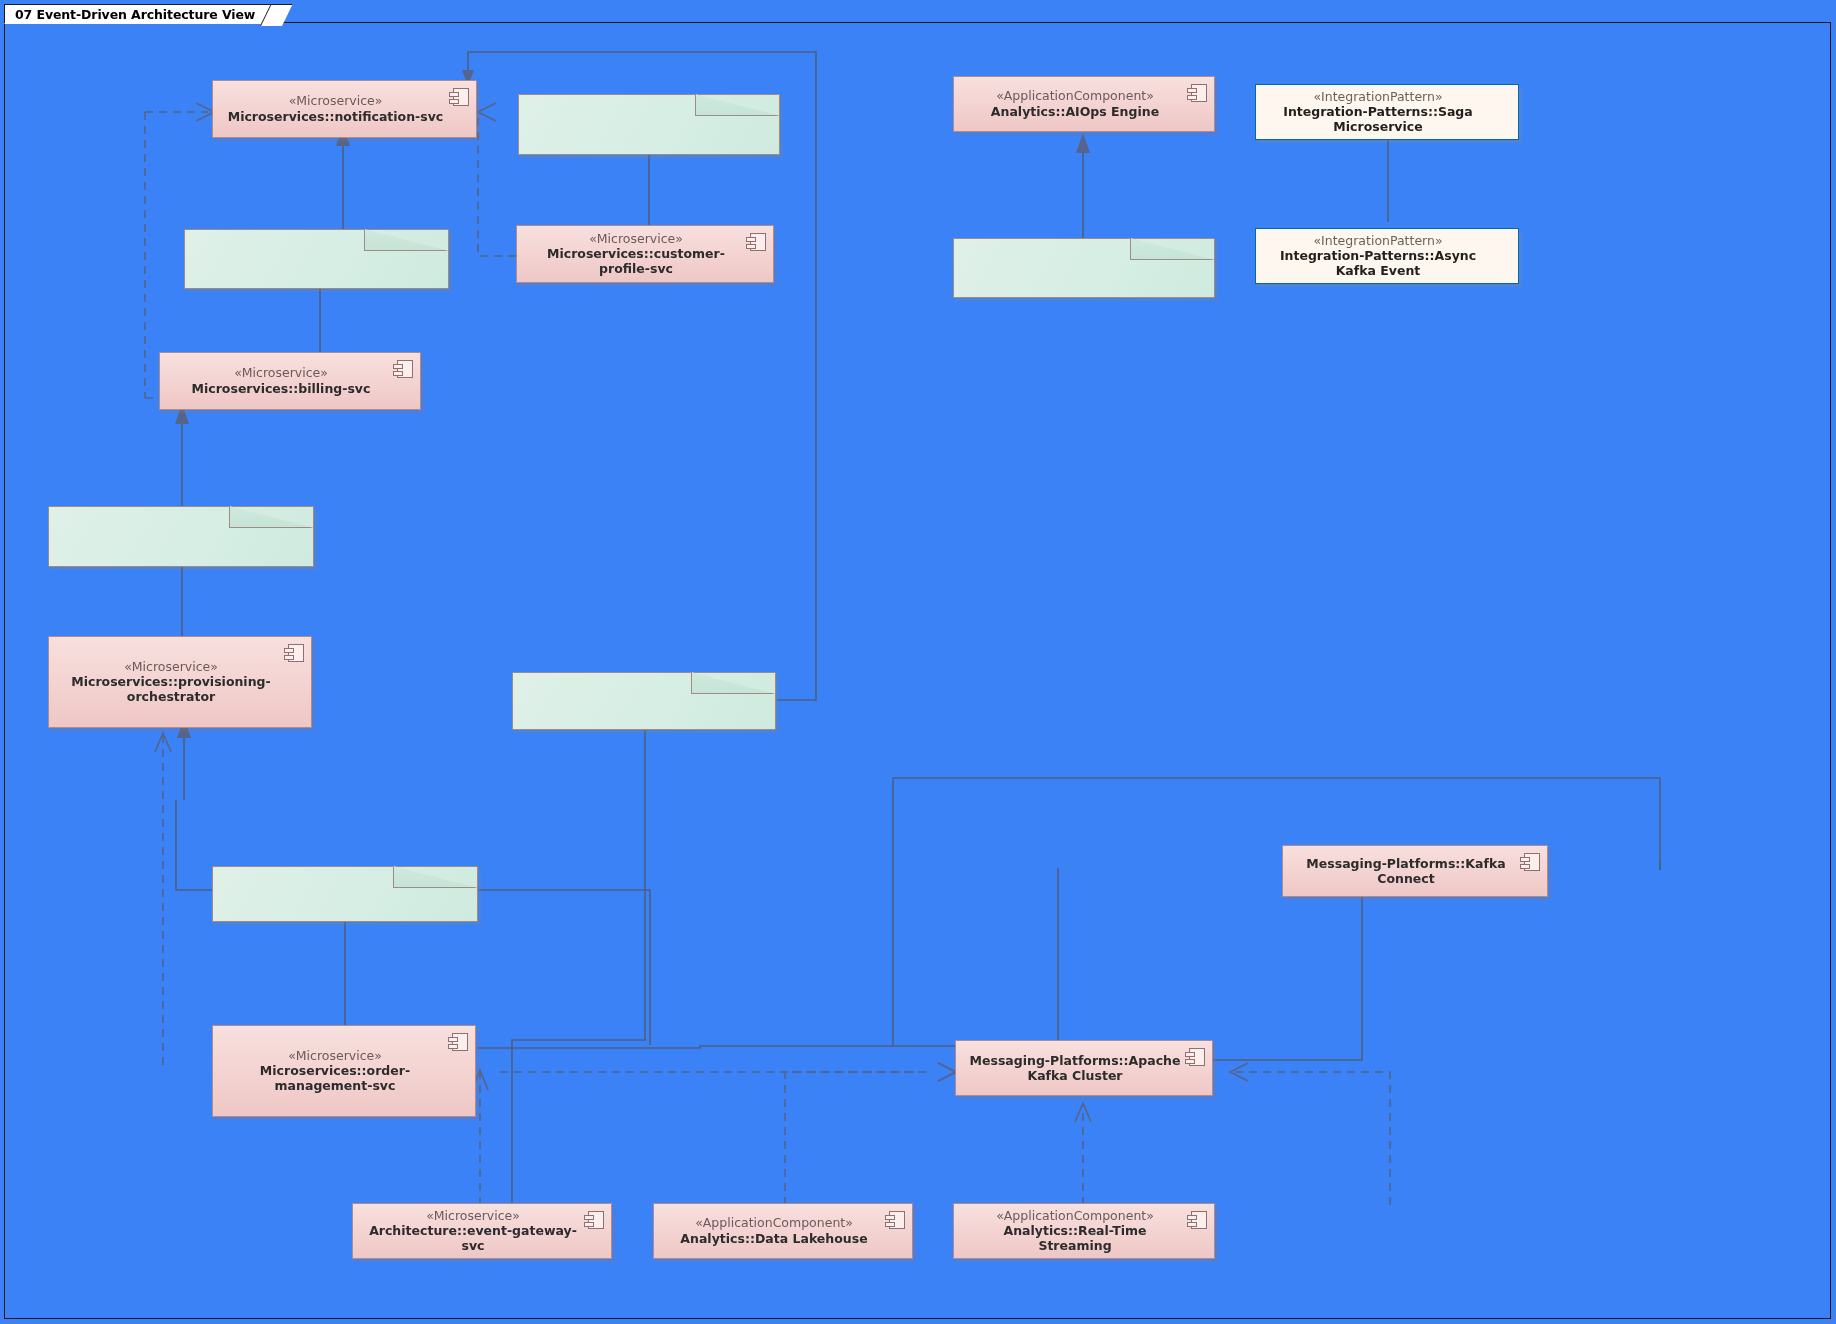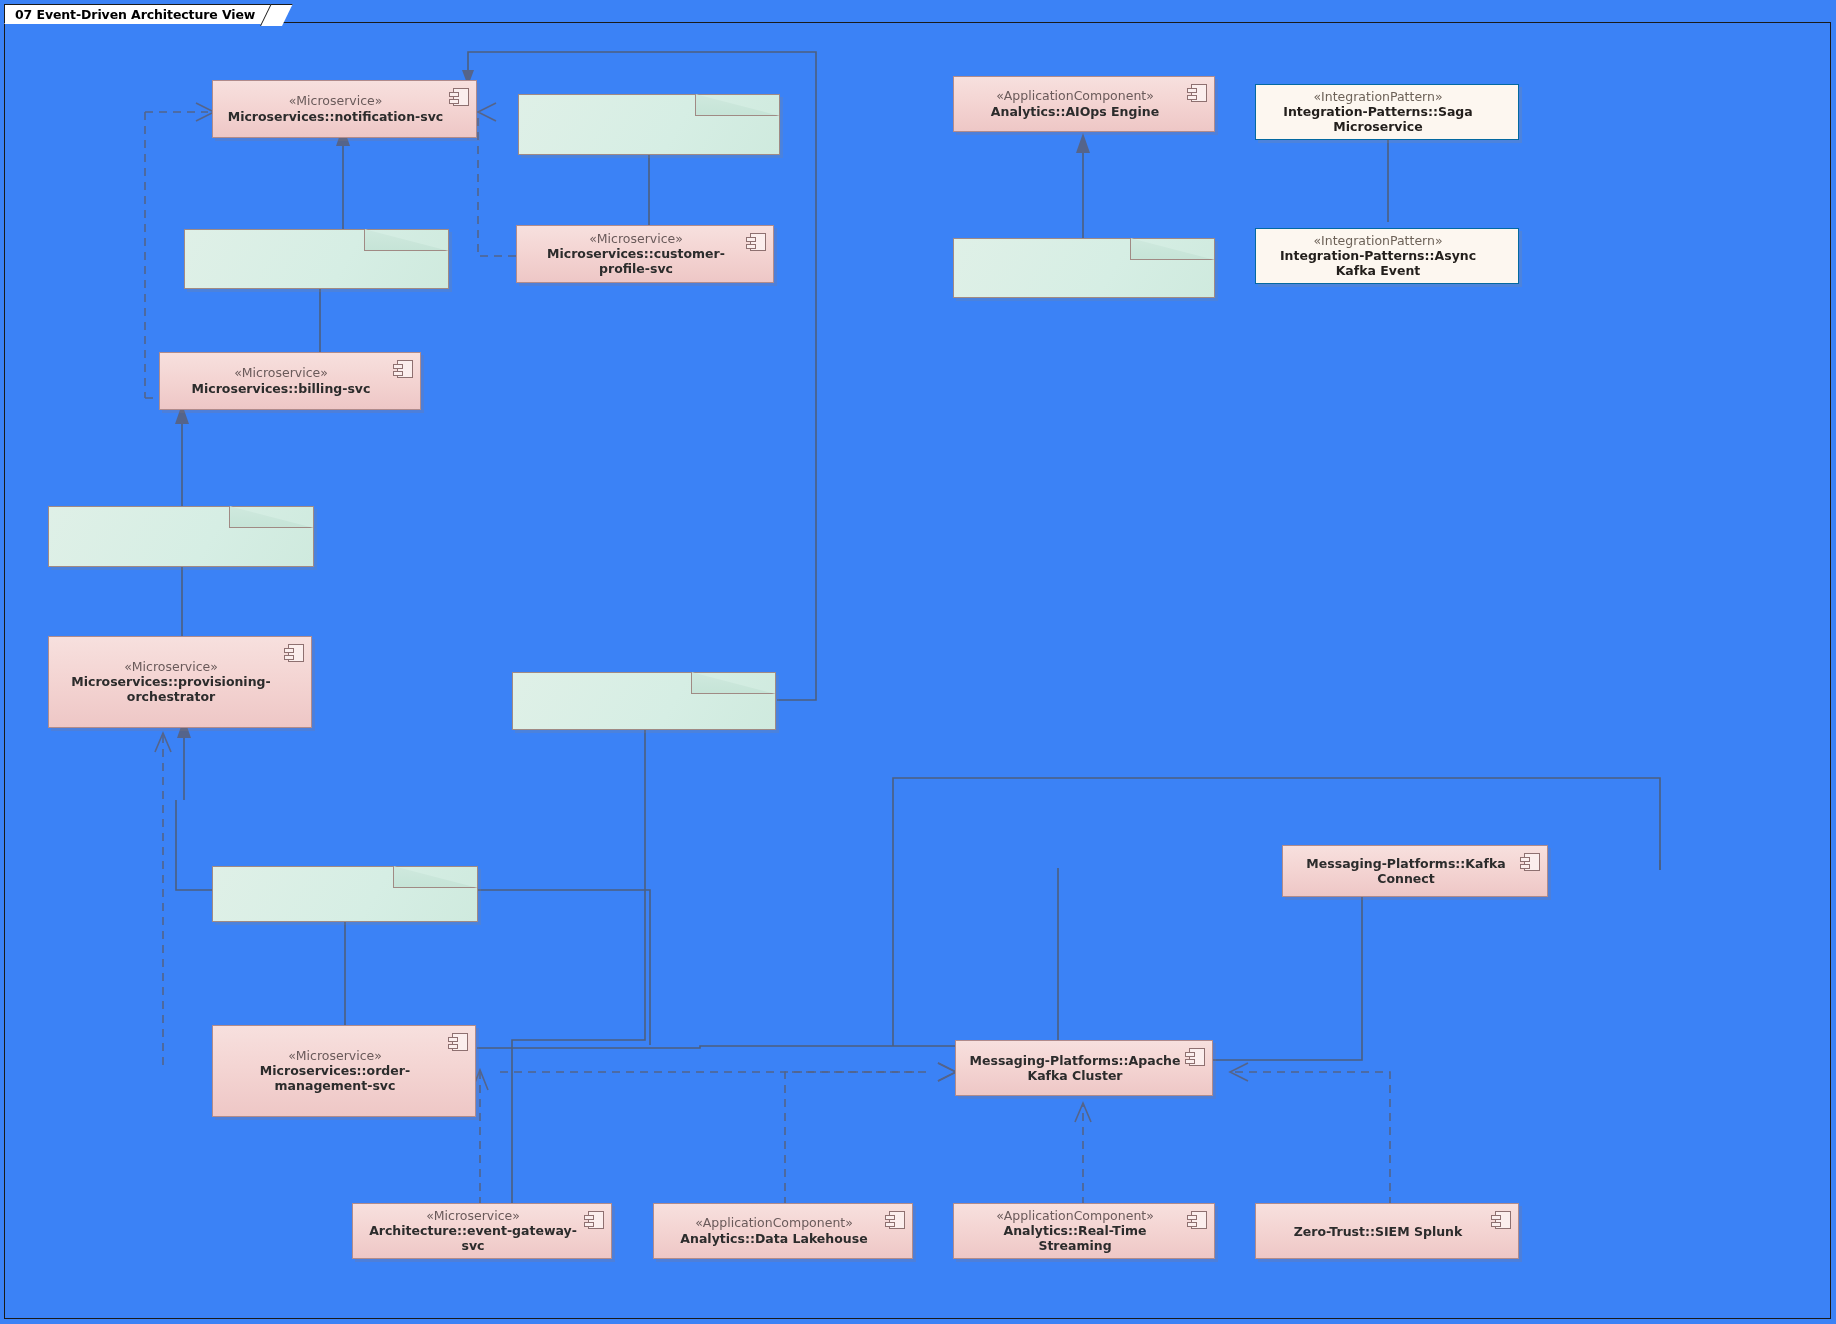--- a/index.html
+++ b/index.html
@@ -326,18 +326,14 @@
     <span class="comp-icon"></span>
     <span class="nodename">Messaging-Platforms::Kafka Connect</span>
   </div>
 
 
   <div class="node component" style="left:955px;top:1040px;width:258px;height:56px;">
     <span class="comp-icon"></span>
     <span class="nodename">Messaging-Platforms::Apache Kafka Cluster</span>
   </div>
 
-  <div class="node component" style="left:1255px;top:1203px;width:264px;height:56px;">
-    <span class="comp-icon"></span>
-    <span class="nodename">Zero-Trust::SIEM Splunk</span>
-  </div>
 
 </div>
 
 </body></html>

